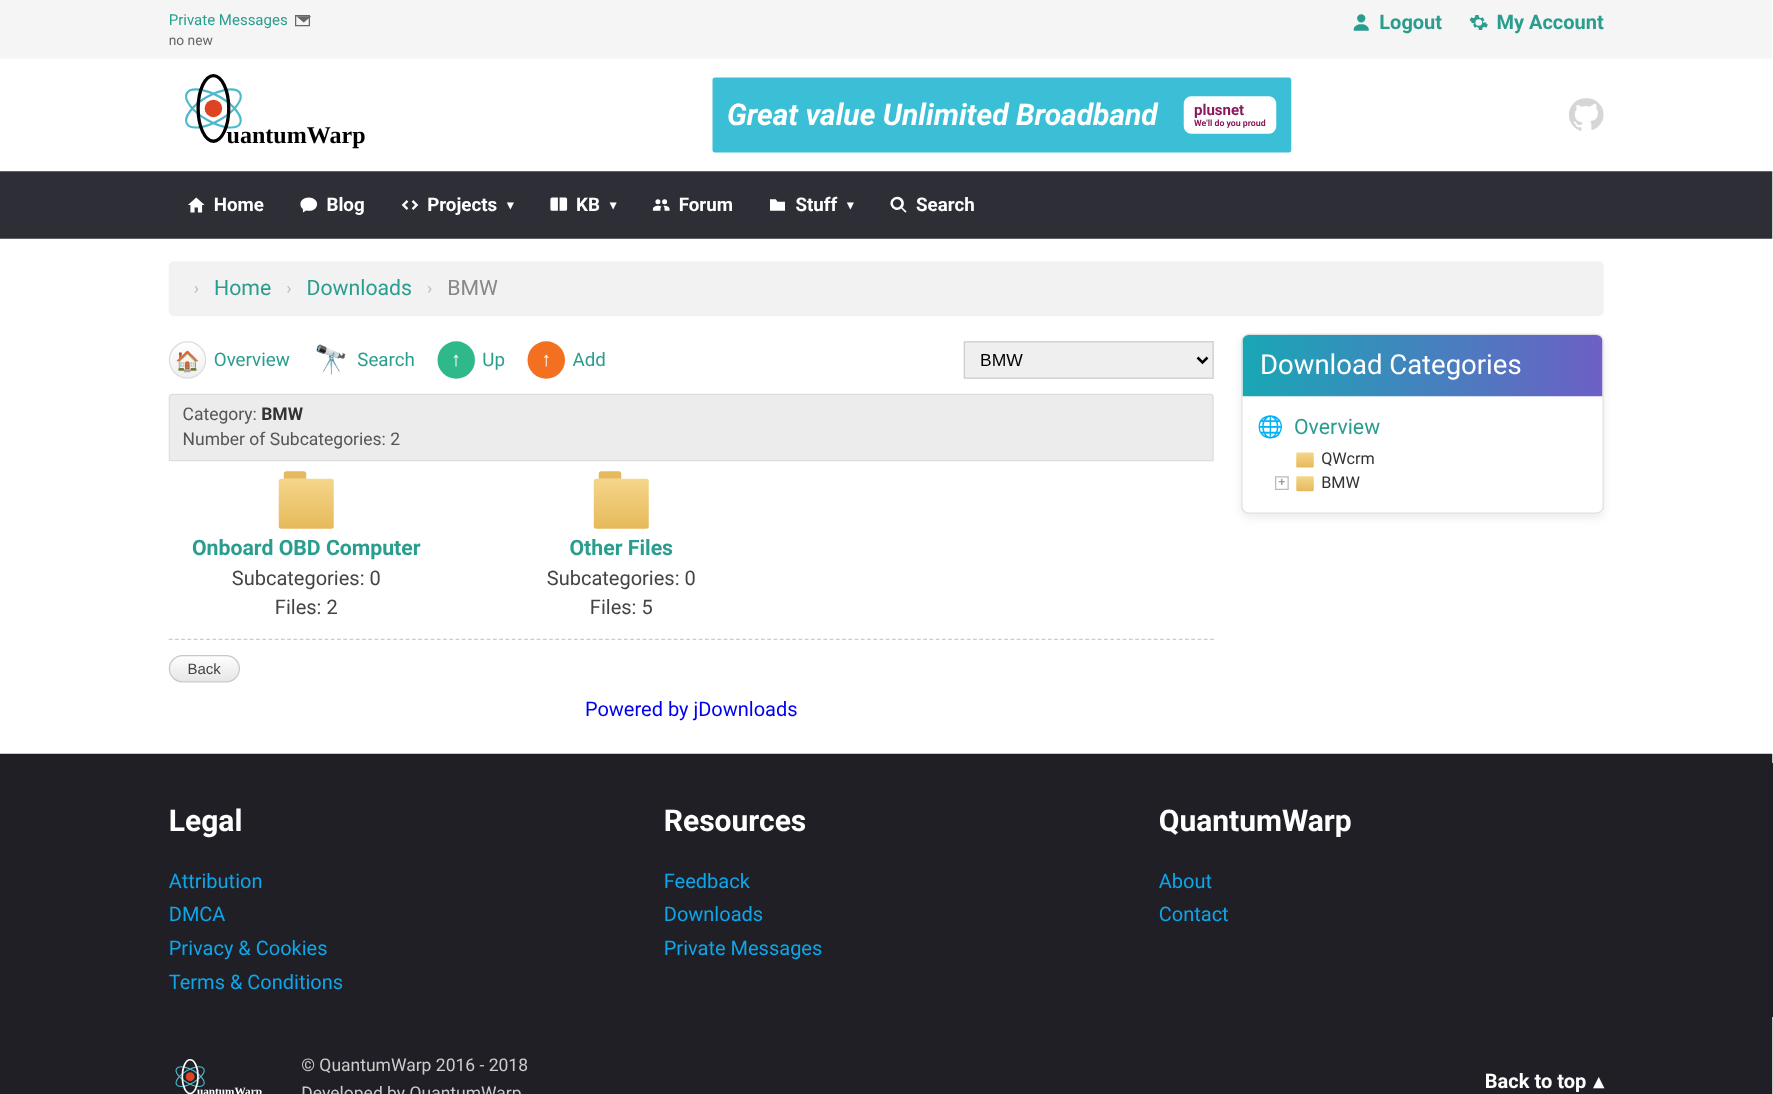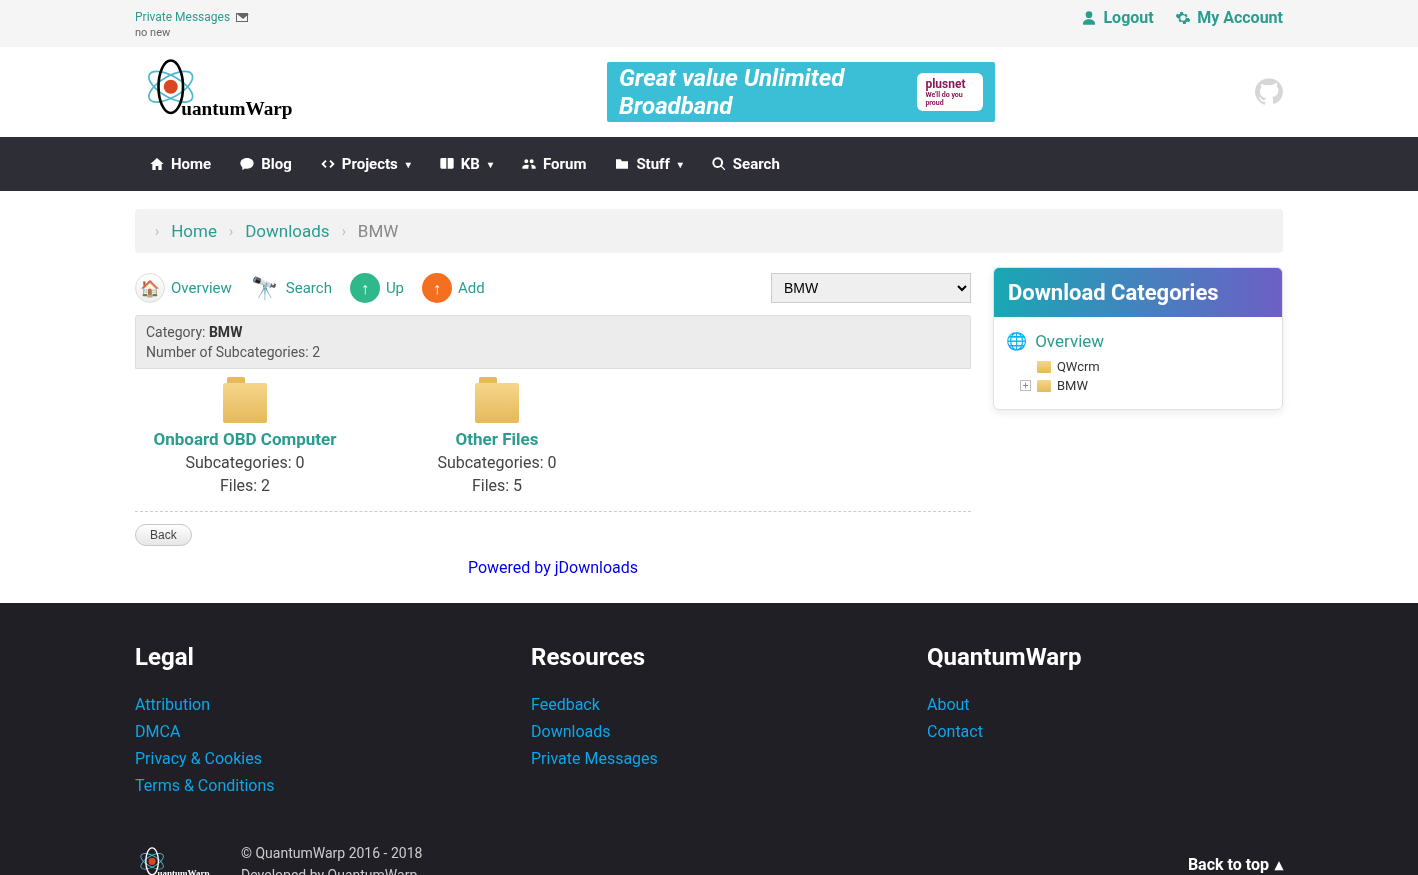--- a/index.html
+++ b/index.html
@@ -12,21 +12,21 @@
 .topbar-inner { display: flex; justify-content: space-between; align-items: flex-start; }
 .pm-link { color: #2a9d8f; font-size: 12px; }
 .pm-new { color: #666; font-size: 11px; margin-top: 2px; }
 .top-actions a { color: #2a9d8f; font-weight: bold; font-size: 16px; margin-left: 18px; display:inline-flex;align-items:center;gap:6px;}
 
 
 .header { background: #fff; padding: 10px 0; }
 .header-inner { display: flex; align-items: center; justify-content: space-between; }
 .logo-box { display:flex; align-items:center; gap:4px; }
 .logo-svg { width: 180px; height: 70px; }
-.banner { width: 388px; height: 60px; background: #3bbfd6; color:#fff; display:flex;align-items:center;justify-content:space-between;padding:0 12px;border-radius:2px;margin-left:32px;}
+.banner { width: 463px; height: 60px; background: #3bbfd6; color:#fff; display:flex;align-items:center;justify-content:space-between;padding:0 12px;border-radius:2px;margin-left:32px;}
 .banner-text { font-size: 24px; font-weight: bold; font-style: italic; }
 .banner-brand { background:#fff;color:#8a1a5a;border-radius:6px;padding:4px 8px;font-size:12px;font-weight:bold;position:relative;}
 .banner-brand-sub { display:block; font-size:7px; color:#8a1a5a; font-weight:bold;}
 .github { color:#d6d6d6; font-size:28px; }
 
 
 .nav { background:#2e2e36; }
 .nav-inner { display:flex; padding: 0 16px; max-width:1180px; margin:0 auto; }
 .nav-item { color:#fff; font-weight:bold; padding:18px 14px; display:inline-flex;align-items:center;gap:6px;font-size:15px;}
 .caret { font-size:10px; margin-left:2px; }
@@ -65,21 +65,21 @@
 .folder-title { color:#2a9d8f; font-weight:bold; font-size:17px; }
 .folder-meta { color:#444; font-size:16px; margin-top:4px; }
 
 
 .back-btn { display:inline-block; margin:12px 0 4px; background: linear-gradient(#fefefe,#e6e6e6); border:1px solid #c8c8c8; border-radius:12px; padding:3px 14px; font-size:12px; color:#444; cursor:pointer; }
 
 .powered { text-align:center; color:#2a9d8f; margin:8px 0 16px; font-size:16px; }
 
 
 .sidebox { border:1px solid #e0e0e0; border-radius:6px; overflow:hidden; box-shadow:0 3px 8px rgba(0,0,0,0.08); background:#fff;}
-.sidebox-head { background: linear-gradient(90deg,#19a7b5 0%, #6d5fc6 100%); color:#fff; font-size:22px; font-weight:bold; padding:12px 14px; }
+.sidebox-head { background: linear-gradient(90deg,#19a7b5 0%, #6d5fc6 100%); color:#fff; font-size:22px; font-weight:normal; padding:12px 14px; }
 .side-body { padding:14px 12px; font-size:14px; }
 .side-overview { color:#2a9d8f; display:flex;align-items:center;gap:8px; font-size:17px;margin-bottom:6px;}
 .tree-item { display:flex;align-items:center;gap:6px;padding:2px 0 2px 14px;color:#333;font-size:13px;}
 .tree-folder { width:14px;height:12px;background:linear-gradient(#f5d68a,#e6b95a);border-radius:1px;display:inline-block;}
 .tree-expand { color:#888; font-size:10px; border:1px solid #bbb; width:11px;height:11px;display:inline-flex;align-items:center;justify-content:center;line-height:1;}
 
 
 .footer { background:#201f25; color:#ddd; padding:40px 0 24px; margin-top:10px;}
 .footer-cols { display:flex; gap:40px; max-width:1180px; margin:0 auto; padding:0 16px;}
 .fcol { flex:1; }

